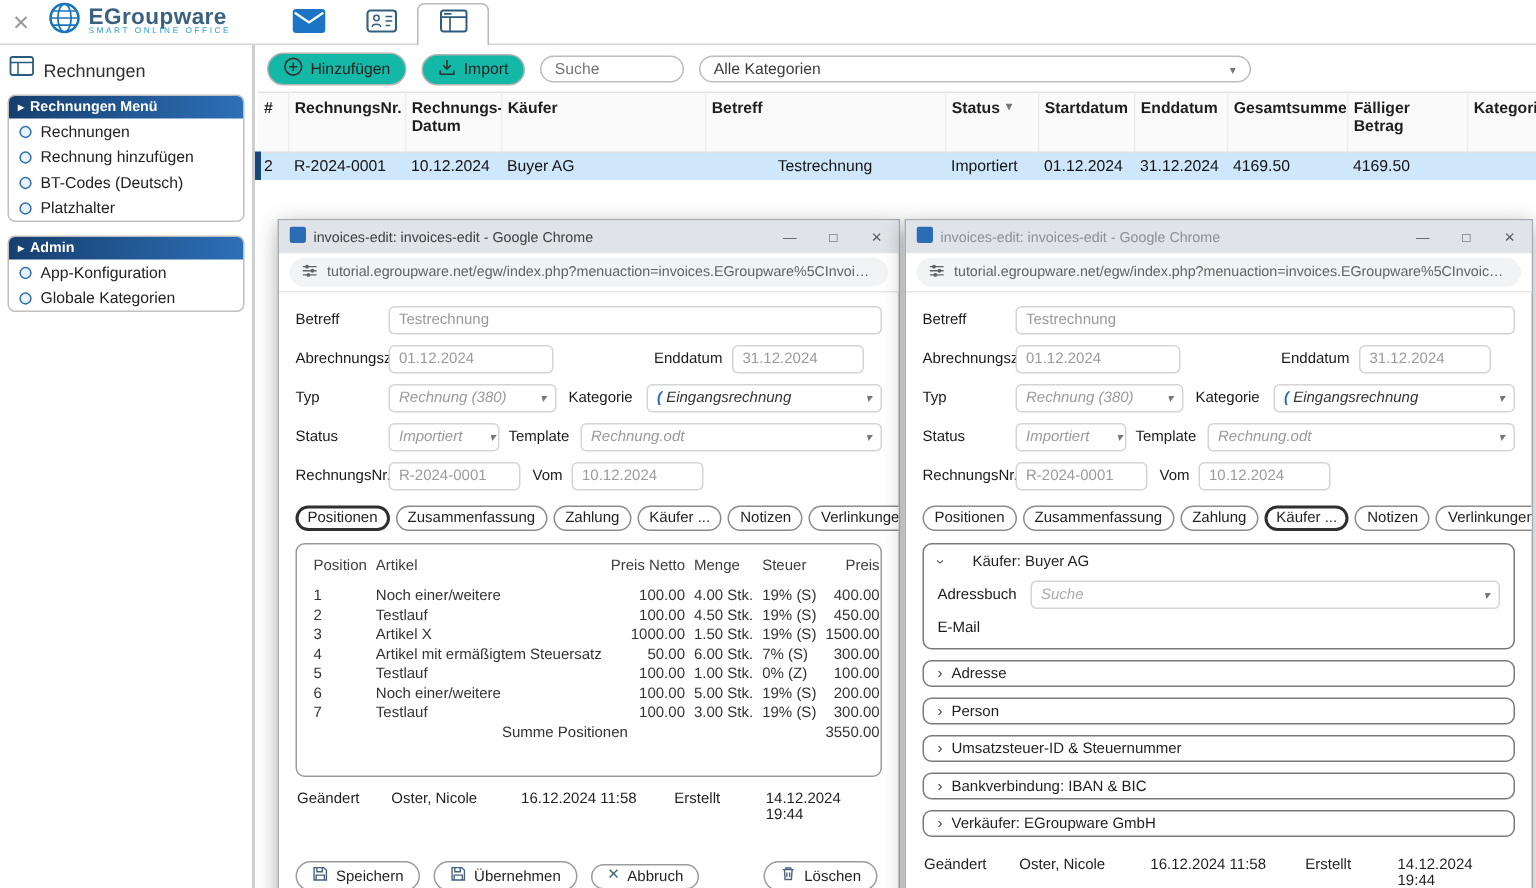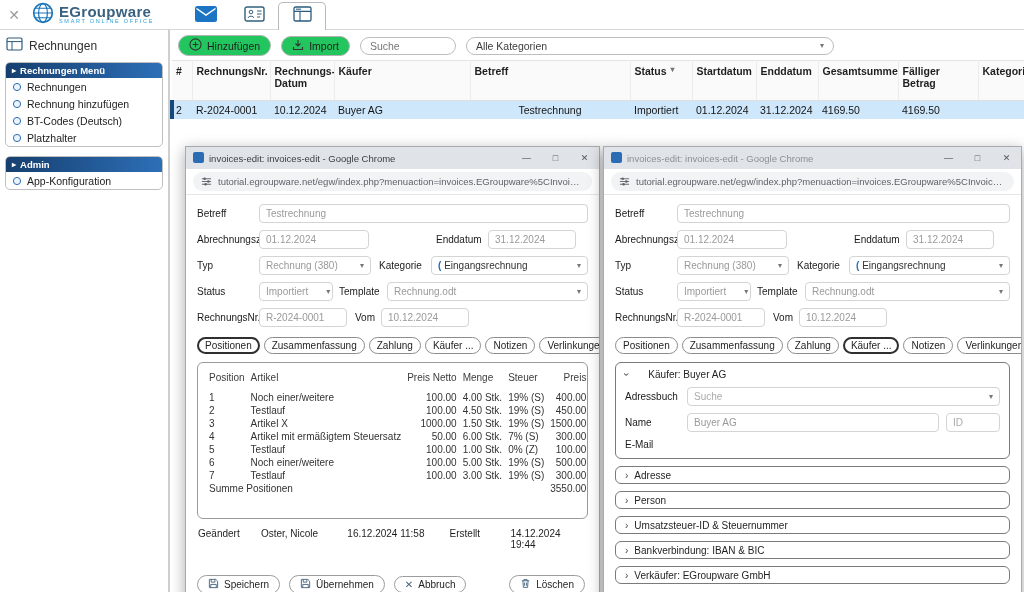--- a/index.html
+++ b/index.html
@@ -23,21 +23,21 @@
   .app-header { display:flex; align-items:center; gap:6px; padding:3px 1px 7px; }
   .app-header-title { font-size:12px; color:#2f2f2f; }
   .menu-box { border:1px solid #bfbfbf; border-radius:5px; overflow:hidden; margin-bottom:9px; background:#fff; }
   .menu-box-header { background:linear-gradient(90deg,#163f6f,#2d6fb7); color:#fff; font-size:9.5px; font-weight:bold; padding:2px 6px; display:flex; align-items:center; gap:4px; cursor:pointer; }
   .menu-box-header .arr { font-size:8px; color:#fff; }
   .menu-item { display:flex; align-items:center; gap:5px; padding:2.5px 6px; font-size:10.5px; color:#222; cursor:pointer; }
   .menu-item svg { flex-shrink:0; }
 
   .main { flex:1; display:flex; flex-direction:column; background:#fff; }
   .toolbar { display:flex; align-items:center; gap:10px; padding:5px 8px 4px; }
-  .tbtn { display:flex; align-items:center; gap:5px; border:1px solid #b3b3b3; border-radius:12px; padding:2px 10px; font-size:10.5px; color:#222; background:#22c55e; cursor:pointer; white-space:nowrap; }
+  .tbtn { display:flex; align-items:center; gap:5px; border:1px solid #b3b3b3; border-radius:12px; padding:2px 10px; font-size:10.5px; color:#222; background:#14b8a6; cursor:pointer; white-space:nowrap; }
   .search-input { border:1px solid #bdbdbd; border-radius:10px; padding:2px 9px; font-size:10.5px; width:96px; color:#333; outline:none; font-family:"Liberation Sans",sans-serif; }
   .cat-select { width:368px; border:1px solid #bdbdbd; border-radius:10px; padding:2px 9px; font-size:10.5px; color:#3d3d3d; display:flex; justify-content:space-between; align-items:center; cursor:pointer; }
   .chev { color:#777; font-size:8px; }
 
   
   .inv-table { width:100%; border-collapse:collapse; font-size:10.5px; table-layout:fixed; }
   .inv-table th { font-weight:bold; text-align:left; color:#1f1f1f; background:#fafafa; padding:4px 4px; vertical-align:top; height:40px; border-right:1px solid #ececec; border-top:1px solid #e4e4e4; border-bottom:1px solid #e0e0e0; overflow:hidden; }
   .inv-table td { padding:3px 4px; color:#141414; white-space:nowrap; overflow:hidden; }
   .inv-row { background:#cfe7fb; }
   .inv-row td:first-child { border-left:4px solid #17497d; padding-left:2px; }
@@ -55,36 +55,36 @@
   .win-ctrl { width:29px; display:flex; align-items:center; justify-content:center; font-size:9px; color:#55595e; cursor:pointer; }
   .win-urlbar { height:26px; background:#fff; display:flex; align-items:center; padding:0 7px; border-bottom:1px solid #e6e6e6; flex-shrink:0; }
   .url-pill { flex:1; background:#f1f3f4; border-radius:11px; height:19px; display:flex; align-items:center; padding:0 8px; gap:6px; overflow:hidden; }
   .url-text { font-size:9.5px; color:#5f6368; white-space:nowrap; overflow:hidden; text-overflow:ellipsis; }
   .win-body { flex:1; padding:9px 11px 5px; display:flex; flex-direction:column; overflow:hidden; }
 
   
   .frow { display:flex; align-items:center; margin-bottom:7px; flex-shrink:0; }
   .flabel { width:62px; font-size:10px; color:#1a1a1a; flex-shrink:0; }
   .finput { border:1px solid #d4d4d4; border-radius:4px; height:19px; font-size:10px; color:#9a9a9a; padding:0 6px; display:flex; align-items:center; background:#fff; overflow:hidden; white-space:nowrap; }
-  .fselect { justify-content:space-between; gap:18px; cursor:pointer; }
+  .fselect { justify-content:space-between; gap:18px; cursor:pointer;font-style:italic; }
   .grow { flex:1; }
   .cat-mark { color:#2a6db5; font-weight:bold; }
   .dark-val { color:#333;text-align:center; }
 
   .tabs-row { display:flex; gap:4px; margin:3px 0 8px; flex-shrink:0; }
   .tab-pill { border:1px solid #8c8c8c; border-radius:10px; padding:2px 7px; font-size:10px; color:#1f1f1f; background:#fff; cursor:pointer; white-space:nowrap; }
   .tab-pill.active { border:2px solid #2f2f2f; padding:1px 6px; }
 
   
   .positions-panel { border:1px solid #9a9a9a; border-radius:6px; flex:1; padding:8px; overflow:hidden; margin-bottom:7px; }
   .pos-table { width:100%; border-collapse:collapse; font-size:10px; color:#333; }
   .pos-table th { text-align:left; font-weight:normal; color:#3d3d3d; padding:1px 3px 8px; white-space:nowrap; }
   .pos-table td { padding:1px 3px; white-space:nowrap; overflow:hidden; }
   .num, th.num { text-align:right; }
-  .sum-label { text-align:left; padding:6px 14px 0 0; }
+  .sum-label { text-align:center; padding:6px 14px 0 0; }
   .sum-val { padding-top:6px; }
 
   
   .buyer-group { border:1px solid #7a7a7a; border-radius:6px; padding:6px 9px 4px; margin-bottom:7px; flex-shrink:0; }
   .group-header { font-size:10px; color:#1f1f1f; display:flex; align-items:flex-start; gap:20px; margin-bottom:7px; cursor:pointer; }
   .chev-open { display:inline-block; transform:rotate(90deg); color:#444; font-size:10px; }
   .chev-closed { color:#444; font-size:10px; }
   .collapsed-section { border:1px solid #7a7a7a; border-radius:6px; height:18px; display:flex; align-items:center; gap:6px; padding:0 9px; font-size:10px; color:#1f1f1f; margin-bottom:7px; cursor:pointer; flex-shrink:0; }
   .placeholder { color:#aaa; }
   .at-icon { color:#9a9a9a; font-size:10px; }
@@ -196,20 +196,26 @@
       <div class="menu-box">
         <div class="menu-box-header">
           <span class="arr">▸</span>
           <span>Admin</span>
         </div>
         <div class="menu-item">
           <svg width="10" height="10">
               <circle cx="5" cy="5" r="3.6" stroke="#2a6db5" fill="#eaf3fb"></circle>
             </svg>
           <span>App-Konfiguration</span>
+        </div>
+        <div class="menu-item">
+          <svg width="10" height="10">
+              <circle cx="5" cy="5" r="3.6" stroke="#2a6db5" fill="#eaf3fb"></circle>
+            </svg>
+          <span>Globale Kategorien</span>
         </div>
       </div>
     </div>
 
     <div class="main">
       <div class="toolbar">
         <div class="tbtn">
           <span>
             <svg width="13" height="13" viewBox="0 0 14 14">
                 <circle cx="7" cy="7" r="6" stroke="#333" fill="none" stroke-width="1.2"></circle>
@@ -422,21 +428,21 @@
                 <td>1.00 Stk.</td>
                 <td>0% (Z)</td>
                 <td class="num">100.00</td>
               </tr>
               <tr>
                 <td>6</td>
                 <td>Noch einer/weitere</td>
                 <td class="num">100.00</td>
                 <td>5.00 Stk.</td>
                 <td>19% (S)</td>
-                <td class="num">500.00</td>
+                <td class="num">200.00</td>
               </tr>
               <tr>
                 <td>7</td>
                 <td>Testlauf</td>
                 <td class="num">100.00</td>
                 <td>3.00 Stk.</td>
                 <td>19% (S)</td>
                 <td class="num">300.00</td>
               </tr>
             </tbody>
@@ -566,27 +572,20 @@
           <span class="chev-open">›</span>
           <span>Käufer: Buyer AG</span>
         </div>
         <div class="frow">
           <span class="flabel">Adressbuch</span>
           <div class="finput fselect grow">
             <span class="placeholder">Suche</span>
             <span class="chev">▾</span>
           </div>
         </div>
-        <div class="frow">
-          <span class="flabel">Name</span>
-          <div class="finput grow">Buyer AG</div>
-          <div class="finput" style="width:54px;margin-left:7px">
-            <span class="placeholder">ID</span>
-          </div>
-        </div>
         <div class="frow" style="margin-bottom:4px">
           <span class="flabel">E-Mail</span>
         </div>
       </div>
 
       <div class="collapsed-section">
         <span class="chev-closed">›</span>
         <span>Adresse</span>
       </div>
       <div class="collapsed-section">

